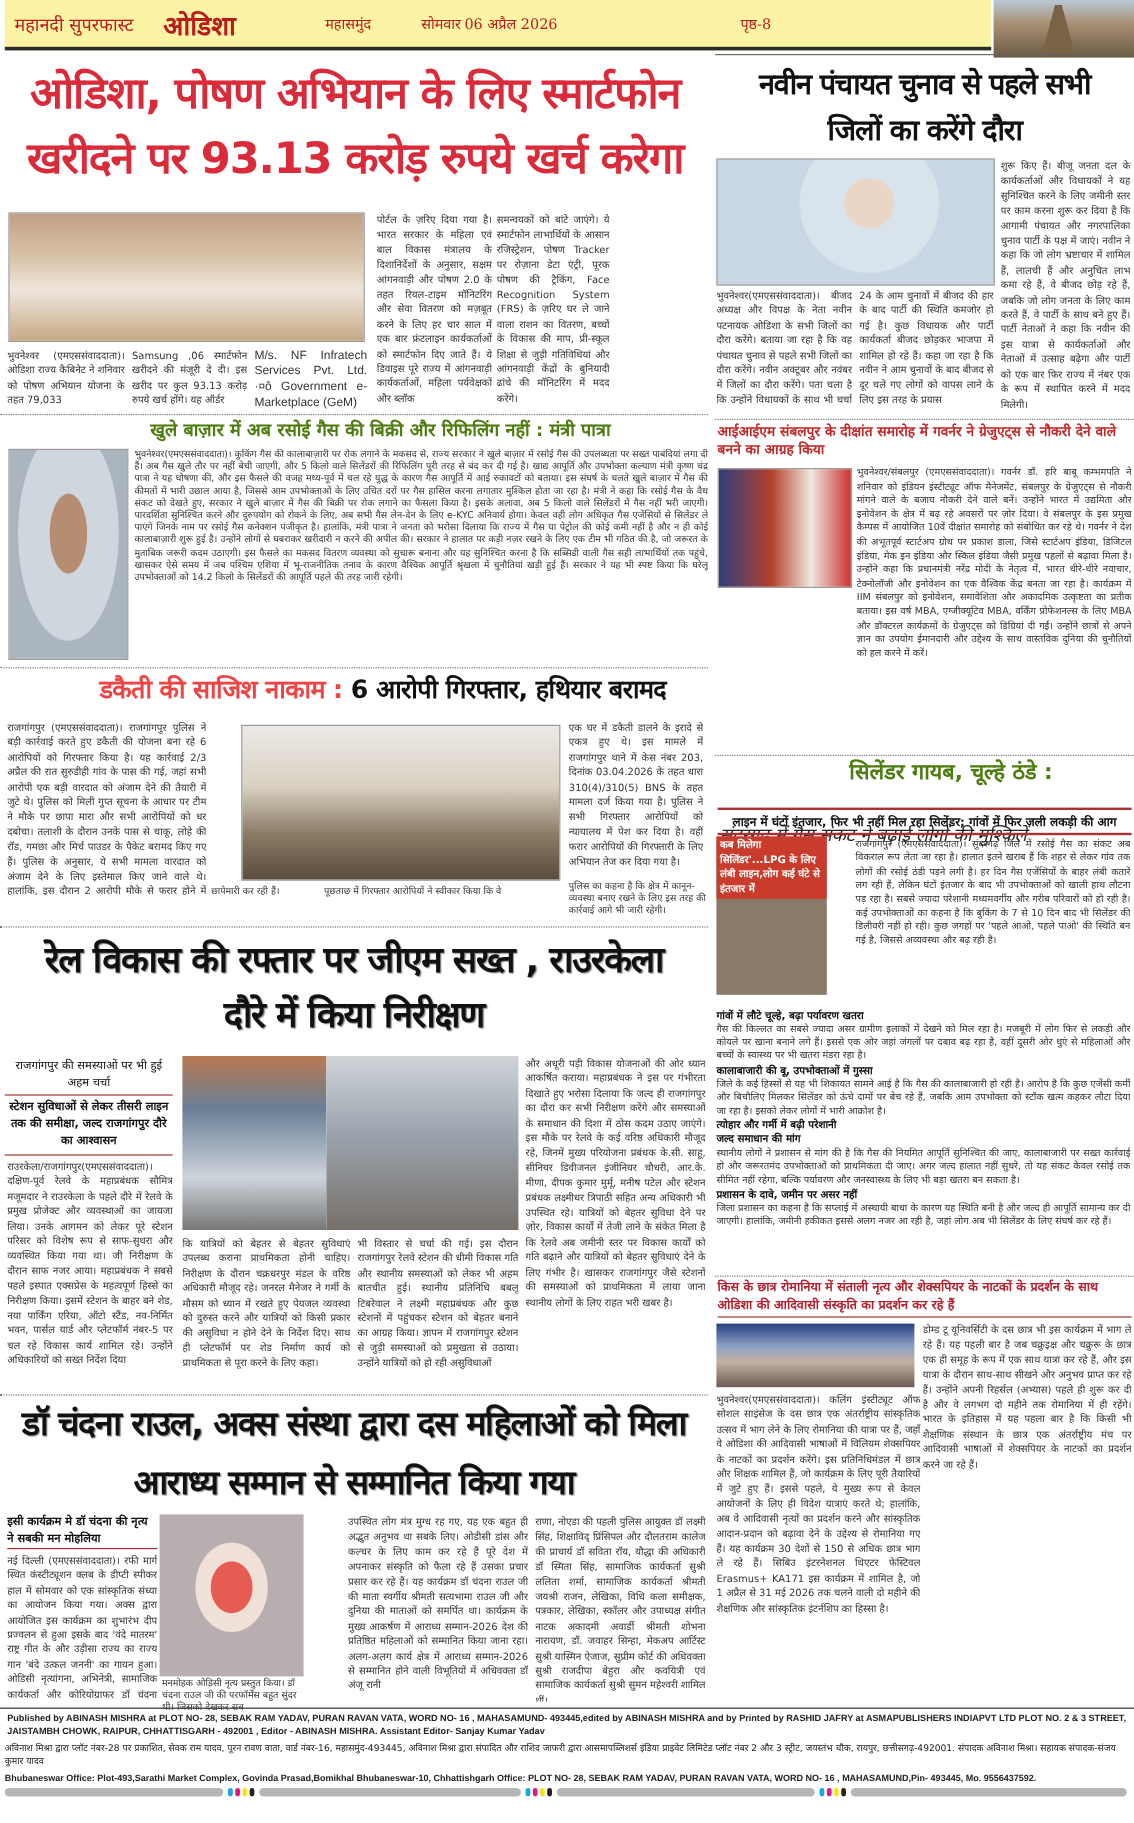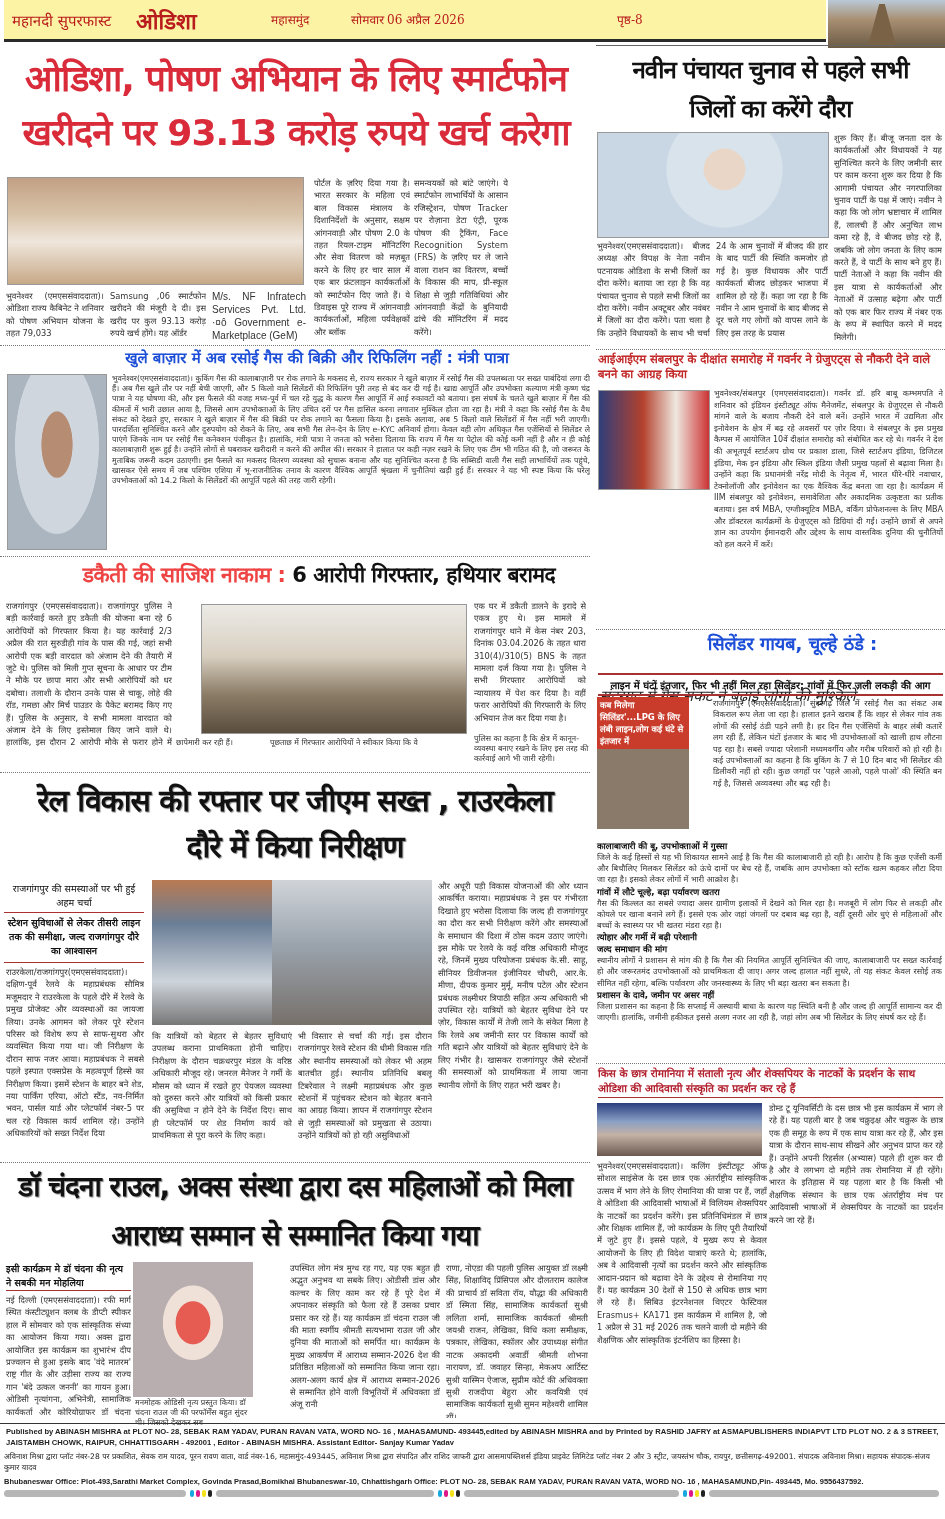--- a/index.html
+++ b/index.html
@@ -14,21 +14,21 @@
   .m-day { font-size: 12px; width: 36px; }
   .m-date { font-size: 12px; width: 160px; }
   .m-page { font-size: 12px; margin-left: 70px; }
   .temple { left: 828px; top: 0; width: 117px; height: 48px; background: linear-gradient(180deg, #b9c9d6 0%, #a99074 40%, #6b5a44 100%); }
   .temple::after { content: ""; position: absolute; left: 40px; top: 4px; width: 28px; height: 42px; background: #7a6247; clip-path: polygon(40% 0, 60% 0, 100% 100%, 0 100%); }
   .hline { background: #666; height: 1px; }
   .dotline { border-top: 1px dotted #777; height: 0; }
   .redline { background: #a83232; height: 2px; }
   h1.red { color: #d92b3a; font-family: "DejaVu Sans", sans-serif; font-weight: bold; text-align: center; letter-spacing: -1px; }
   h1.blk { color: #111; font-family: "DejaVu Sans", sans-serif; font-weight: bold; text-align: center; letter-spacing: -1px; }
-  .sub-blue { color: #1d4ed8; font-weight: bold; text-align: center; padding-left: 44px; }
+  .sub-blue { color: #4d7c0f; font-weight: bold; text-align: center; padding-left: 44px; }
   .sub-red { color: #c22a2a; font-weight: bold; }
   .col { font-size: 8.3px; line-height: 12.4px; text-align: justify; color: #333; overflow: hidden; }
   .photo { overflow: hidden; }
   .ph-meeting { background: linear-gradient(180deg, #c2a085 0%, #d9c4a9 35%, #efe6dc 60%, #c7a987 100%); }
   .ph-naveen { background: radial-gradient(circle at 55% 35%, #e9d6c6 0 14%, #d9e3ec 15% 40%, #c9d7e4 41%), #dde5ee; }
   .ph-minister { background: radial-gradient(ellipse at 50% 40%, #b68c72 0 22%, #cfd6de 23% 60%, #aab5c0 61%); }
   .ph-police { background: linear-gradient(180deg, #eceae6 0%, #d8cfc0 40%, #8b7c66 70%, #5a4d3e 100%); }
   .ph-iim { background: linear-gradient(90deg, #2f3e7a 0%, #b4412d 40%, #efe8e0 70%, #c33 100%); }
   .ph-lpg { background: linear-gradient(180deg, #c44a3a 0 18%, #8a7a6a 18% 100%); }
   .ph-rail1 { background: linear-gradient(180deg, #b97a52 0%, #6a7e96 30%, #ced4db 70%, #777 100%); }
@@ -103,26 +103,26 @@
 <div class="abs" style="left:600px;top:688px;width:345px;font-size:15px;color:#222;line-height:16px;font-style:italic;">सुंदरगढ़ में गैस संकट ने बढ़ाई लोगों की मुश्किलें</div>
 <div class="abs redline" style="left:598px;top:673px;width:345px;"></div>
 <div class="abs" style="left:598px;top:678px;width:345px;font-size:10px;font-weight:bold;color:#111;line-height:15px;text-align:center;">लाइन में घंटों इंतजार, फिर भी नहीं मिल रहा सिलेंडर; गांवों में फिर जली लकड़ी की आग</div>
 <div class="abs redline" style="left:598px;top:694px;width:345px;"></div>
 <div class="abs photo ph-lpg" style="left:597px;top:697px;width:92px;height:132px;">
   <div class="lpg-banner">कब मिलेगा सिलिंडर'...LPG के लिए लंबी लाइन,लोग कई घंटे से इंतजार में</div>
 </div>
 <div class="abs col" style="left:597px;top:698px;width:345px;height:140px;font-size:8px;line-height:11.4px;padding-left:116px;">राजगांगपुर (एमएससंवाददाता)। सुंदरगढ़ जिले में रसोई गैस का संकट अब विकराल रूप लेता जा रहा है। हालात इतने खराब हैं कि शहर से लेकर गांव तक लोगों की रसोई ठंडी पड़ने लगी है। हर दिन गैस एजेंसियों के बाहर लंबी कतारें लग रही हैं, लेकिन घंटों इंतजार के बाद भी उपभोक्ताओं को खाली हाथ लौटना पड़ रहा है। सबसे ज्यादा परेशानी मध्यमवर्गीय और गरीब परिवारों को हो रही है। कई उपभोक्ताओं का कहना है कि बुकिंग के 7 से 10 दिन बाद भी सिलेंडर की डिलीवरी नहीं हो रही। कुछ जगहों पर 'पहले आओ, पहले पाओ' की स्थिति बन गई है, जिससे अव्यवस्था और बढ़ रही है।</div>
 <div class="abs" style="left:597px;top:840px;width:345px;">
   <div>
+    <div class="side-head">गांवों में लौटे चूल्हे, बढ़ा पर्यावरण खतरा</div>
+    <div class="col" style="font-size:8px;line-height:11.2px;">गैस की किल्लत का सबसे ज्यादा असर ग्रामीण इलाकों में देखने को मिल रहा है। मजबूरी में लोग फिर से लकड़ी और कोयले पर खाना बनाने लगे हैं। इससे एक ओर जहां जंगलों पर दबाव बढ़ रहा है, वहीं दूसरी ओर धुएं से महिलाओं और बच्चों के स्वास्थ्य पर भी खतरा मंडरा रहा है।</div>
+  </div>
+  <div>
     <div class="side-head">कालाबाजारी की बू, उपभोक्ताओं में गुस्सा</div>
     <div class="col" style="font-size:8px;line-height:11.2px;">जिले के कई हिस्सों से यह भी शिकायत सामने आई है कि गैस की कालाबाजारी हो रही है। आरोप है कि कुछ एजेंसी कर्मी और बिचौलिए मिलकर सिलेंडर को ऊंचे दामों पर बेच रहे हैं, जबकि आम उपभोक्ता को स्टॉक खत्म कहकर लौटा दिया जा रहा है। इसको लेकर लोगों में भारी आक्रोश है।</div>
-  </div>
-  <div>
-    <div class="side-head">गांवों में लौटे चूल्हे, बढ़ा पर्यावरण खतरा</div>
-    <div class="col" style="font-size:8px;line-height:11.2px;">गैस की किल्लत का सबसे ज्यादा असर ग्रामीण इलाकों में देखने को मिल रहा है। मजबूरी में लोग फिर से लकड़ी और कोयले पर खाना बनाने लगे हैं। इससे एक ओर जहां जंगलों पर दबाव बढ़ रहा है, वहीं दूसरी ओर धुएं से महिलाओं और बच्चों के स्वास्थ्य पर भी खतरा मंडरा रहा है।</div>
   </div>
   <div>
     <div class="side-head">त्योहार और गर्मी में बढ़ी परेशानी</div>
   </div>
   <div>
     <div class="side-head">जल्द समाधान की मांग</div>
     <div class="col" style="font-size:8px;line-height:11.2px;">स्थानीय लोगों ने प्रशासन से मांग की है कि गैस की नियमित आपूर्ति सुनिश्चित की जाए, कालाबाजारी पर सख्त कार्रवाई हो और जरूरतमंद उपभोक्ताओं को प्राथमिकता दी जाए। अगर जल्द हालात नहीं सुधरे, तो यह संकट केवल रसोई तक सीमित नहीं रहेगा, बल्कि पर्यावरण और जनस्वास्थ्य के लिए भी बड़ा खतरा बन सकता है।</div>
   </div>
   <div>
     <div class="side-head">प्रशासन के दावे, जमीन पर असर नहीं</div>

